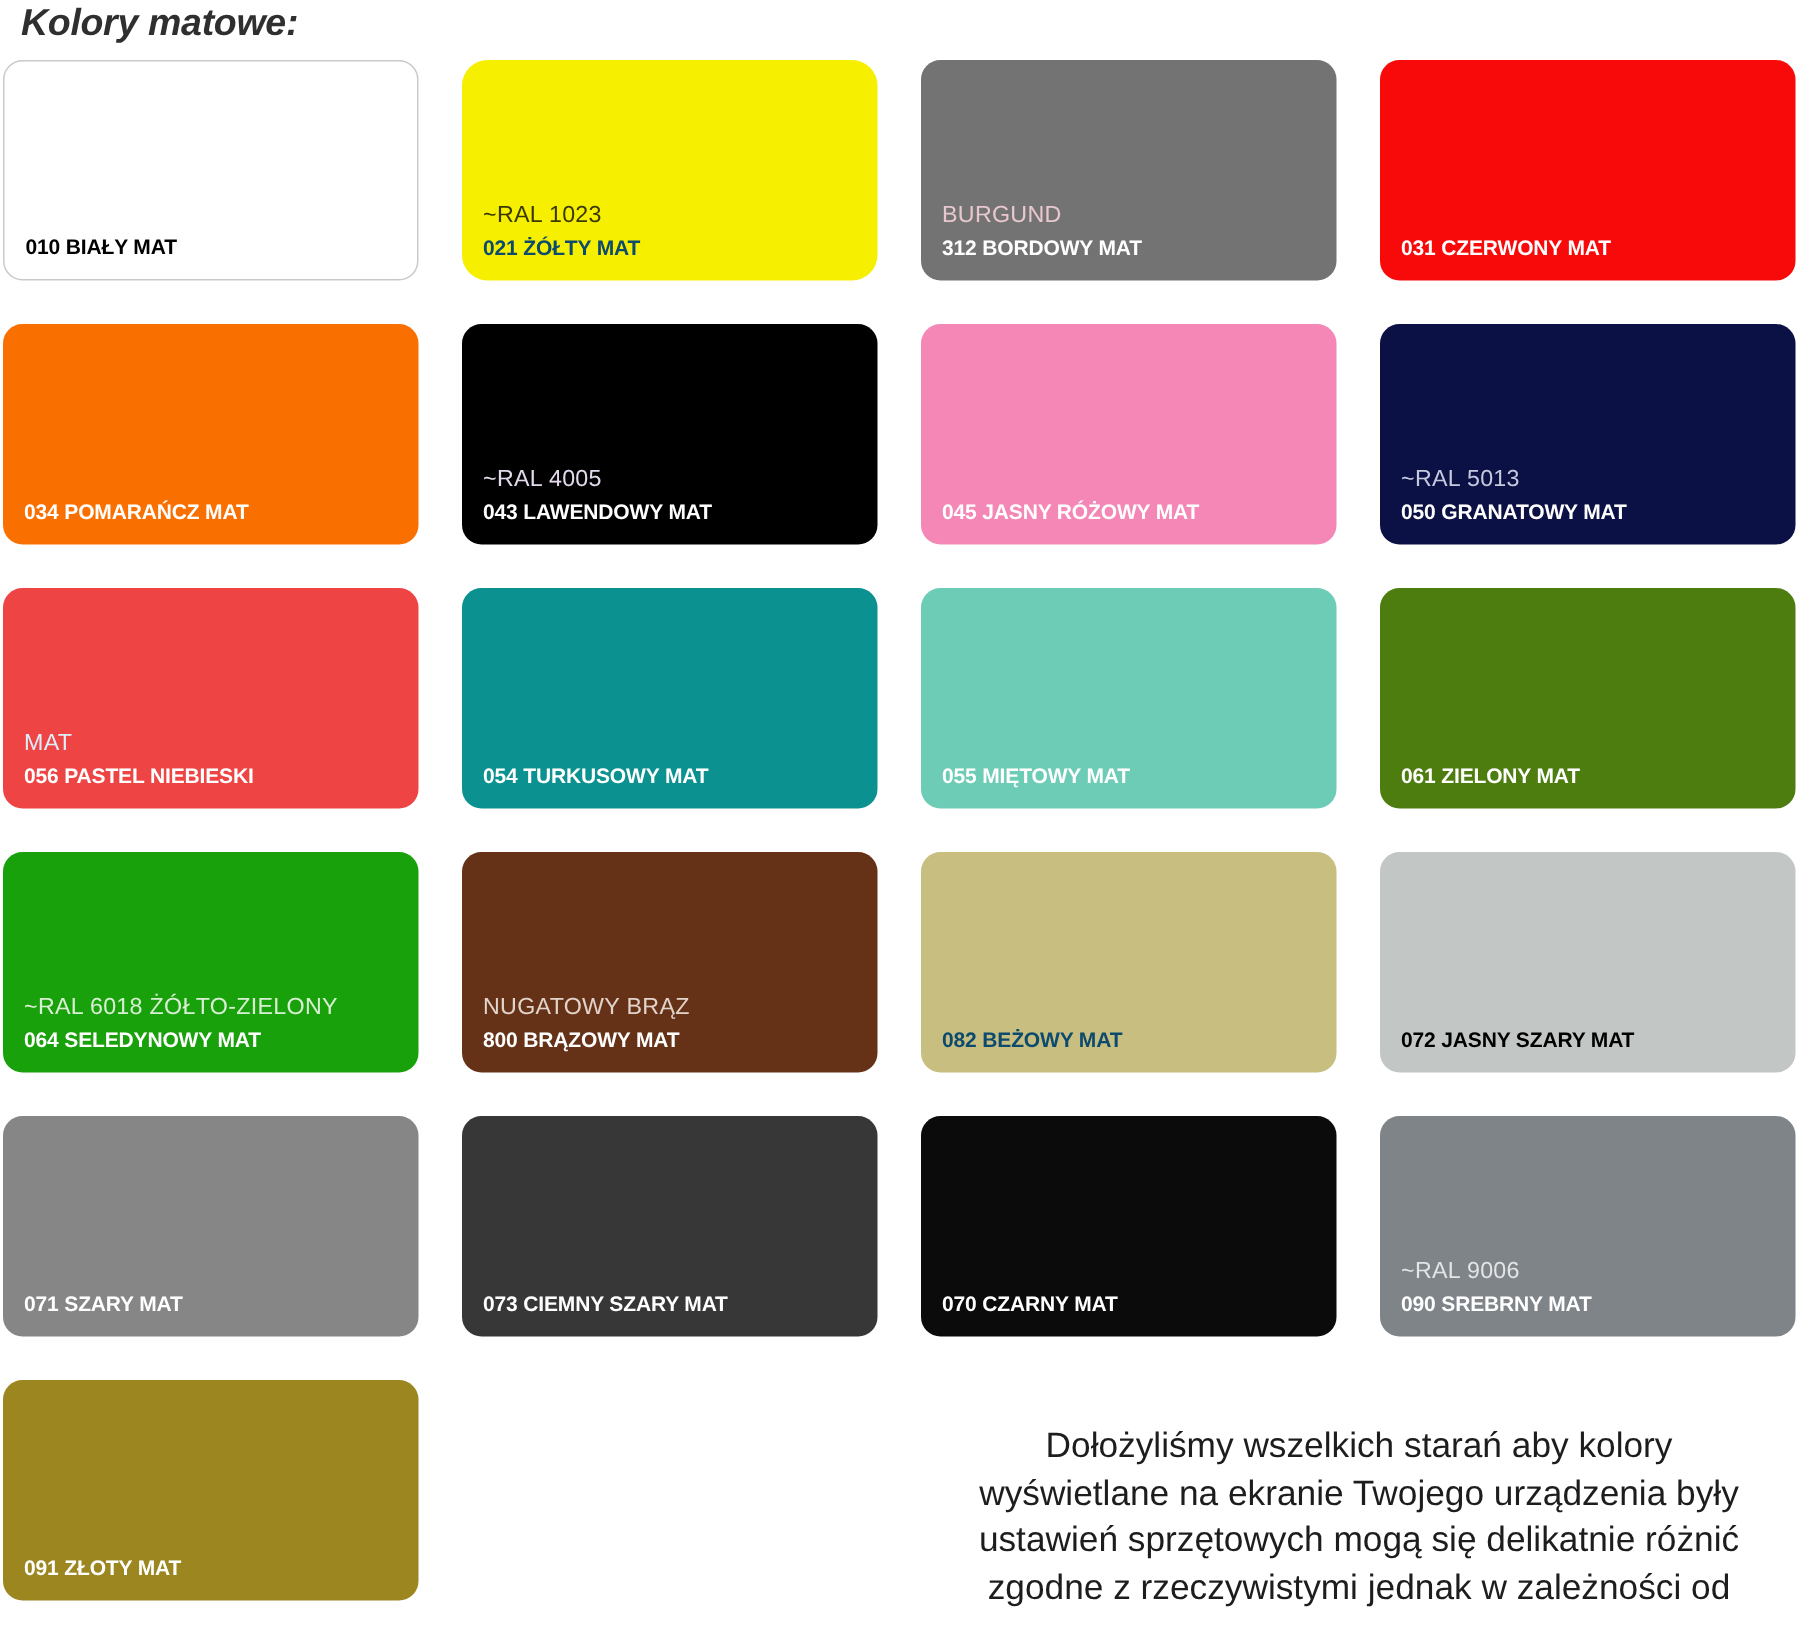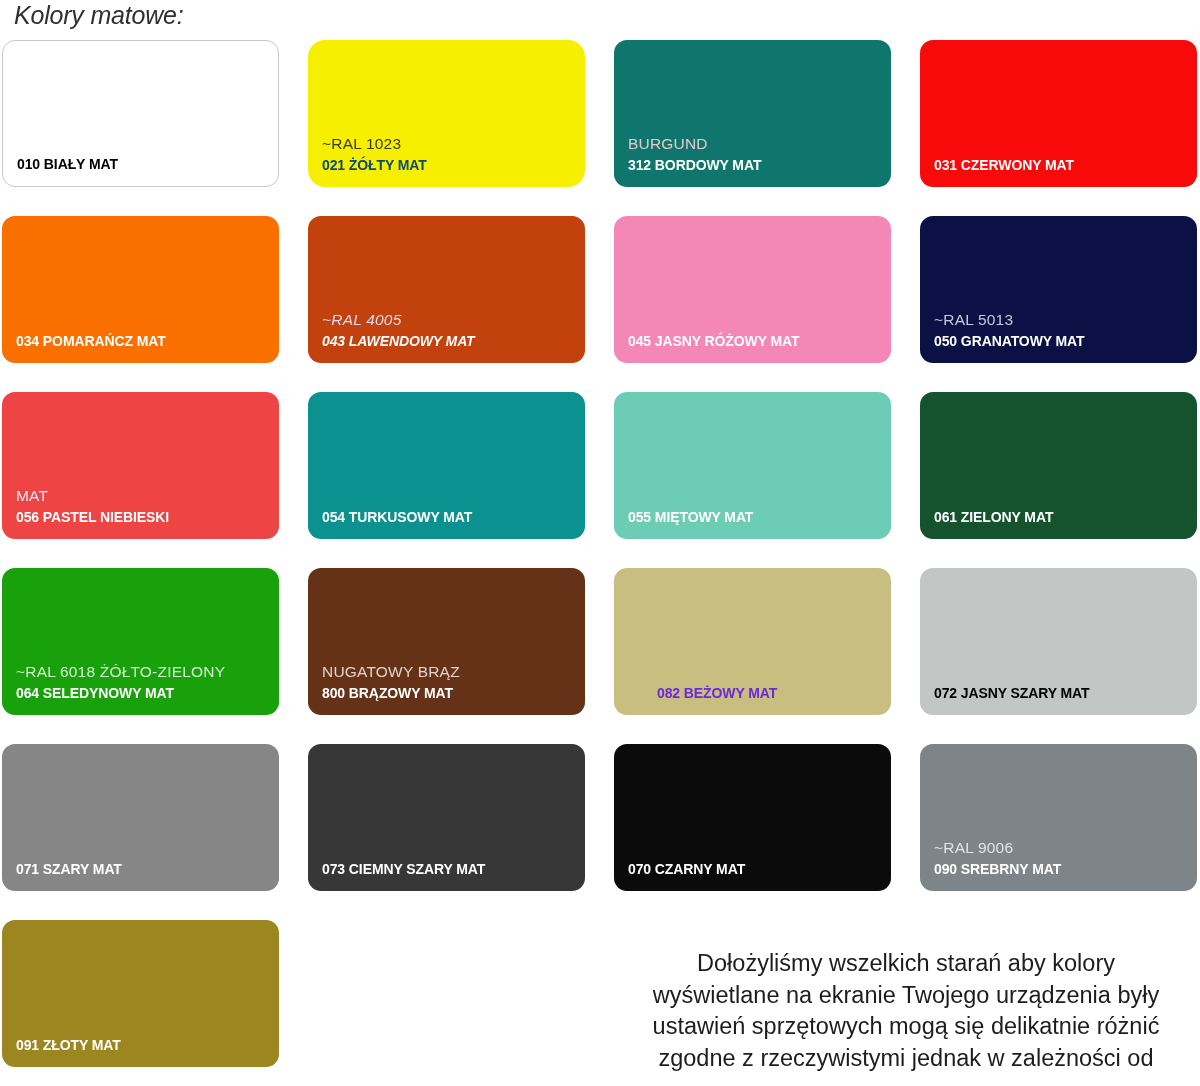--- a/index.html
+++ b/index.html
@@ -13,21 +13,21 @@
     position: relative;
     font-family: "Liberation Sans", sans-serif;
     overflow: hidden;
   }
 
   #page-title {
     position: absolute;
     left: 14px;
     top: 1px;
     font-size: 25px;
-    font-weight: normal;
+    font-weight: bold;
     font-style: italic;
     color: #2f2f2f;
     letter-spacing: -0.2px;
     white-space: nowrap;
   }
 
   #swatch-grid {
     position: absolute;
     left: 2px;
     top: 40px;
@@ -97,37 +97,37 @@
       <div class="swatch-text">
         <span class="swatch-name" style="color: rgb(0, 0, 0);">010 BIAŁY MAT</span>
       </div>
     </div>
     <div class="swatch" style="background: rgb(247, 239, 0); border-radius: 17px;">
       <div class="swatch-text">
         <span class="swatch-sub" style="color: rgb(58, 58, 0);">~RAL 1023</span>
         <span class="swatch-name" style="color: #0c4a6e;">021 ŻÓŁTY MAT</span>
       </div>
     </div>
-    <div class="swatch" style="background: #0f766e;">
+    <div class="swatch" style="background: #737373;">
       <div class="swatch-text">
         <span class="swatch-sub" style="color: rgb(232, 200, 206);">BURGUND</span>
         <span class="swatch-name" style="color: rgb(255, 255, 255);">312 BORDOWY MAT</span>
       </div>
     </div>
     <div class="swatch" style="background: rgb(248, 10, 10);">
       <div class="swatch-text">
         <span class="swatch-name" style="color: rgb(255, 255, 255);">031 CZERWONY MAT</span>
       </div>
     </div>
     <div class="swatch" style="background: rgb(249, 112, 0);">
       <div class="swatch-text">
         <span class="swatch-name" style="color: rgb(255, 255, 255);">034 POMARAŃCZ MAT</span>
       </div>
     </div>
-    <div class="swatch" style="background: #c2410c; font-style: italic;">
+    <div class="swatch" style="background: #000000;">
       <div class="swatch-text">
         <span class="swatch-sub" style="color: rgb(226, 217, 236);">~RAL 4005</span>
         <span class="swatch-name" style="color: rgb(255, 255, 255);">043 LAWENDOWY MAT</span>
       </div>
     </div>
     <div class="swatch" style="background: rgb(244, 135, 182);">
       <div class="swatch-text">
         <span class="swatch-name" style="color: rgb(255, 255, 255);">045 JASNY RÓŻOWY MAT</span>
       </div>
     </div>
@@ -146,40 +146,40 @@
     <div class="swatch" style="background: rgb(12, 145, 145);">
       <div class="swatch-text">
         <span class="swatch-name" style="color: rgb(255, 255, 255);">054 TURKUSOWY MAT</span>
       </div>
     </div>
     <div class="swatch" style="background: rgb(109, 204, 181);">
       <div class="swatch-text">
         <span class="swatch-name" style="color: rgb(255, 255, 255);">055 MIĘTOWY MAT</span>
       </div>
     </div>
-    <div class="swatch" style="background: #14532d;">
+    <div class="swatch" style="background: #4d7c0f;">
       <div class="swatch-text">
         <span class="swatch-name" style="color: rgb(255, 255, 255);">061 ZIELONY MAT</span>
       </div>
     </div>
     <div class="swatch" style="background: rgb(24, 161, 11);">
       <div class="swatch-text">
         <span class="swatch-sub" style="color: rgb(216, 239, 212);">~RAL 6018 ŻÓŁTO-ZIELONY</span>
         <span class="swatch-name" style="color: rgb(255, 255, 255);">064 SELEDYNOWY MAT</span>
       </div>
     </div>
     <div class="swatch" style="background: rgb(101, 50, 24);">
       <div class="swatch-text">
         <span class="swatch-sub" style="color: rgb(226, 211, 203);">NUGATOWY BRĄZ</span>
         <span class="swatch-name" style="color: rgb(255, 255, 255);">800 BRĄZOWY MAT</span>
       </div>
     </div>
     <div class="swatch" style="background: rgb(200, 190, 128);">
       <div class="swatch-text">
-        <span class="swatch-name" style="color: #6d28d9; margin-left: 29px;">082 BEŻOWY MAT</span>
+        <span class="swatch-name" style="color: #0c4a6e;">082 BEŻOWY MAT</span>
       </div>
     </div>
     <div class="swatch" style="background: rgb(194, 199, 198);">
       <div class="swatch-text">
         <span class="swatch-name" style="color: rgb(0, 0, 0);">072 JASNY SZARY MAT</span>
       </div>
     </div>
     <div class="swatch" style="background: rgb(134, 134, 134);">
       <div class="swatch-text">
         <span class="swatch-name" style="color: rgb(255, 255, 255);">071 SZARY MAT</span>

